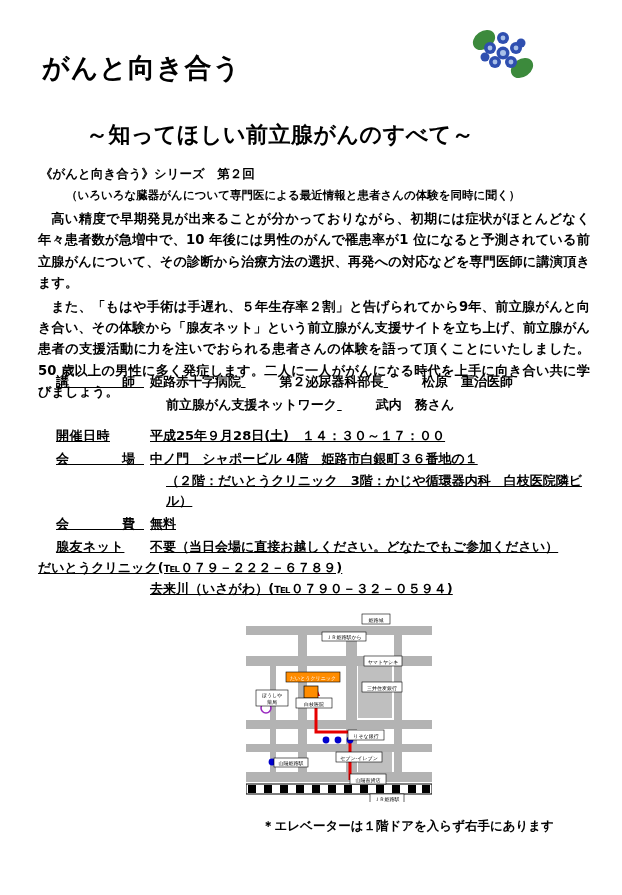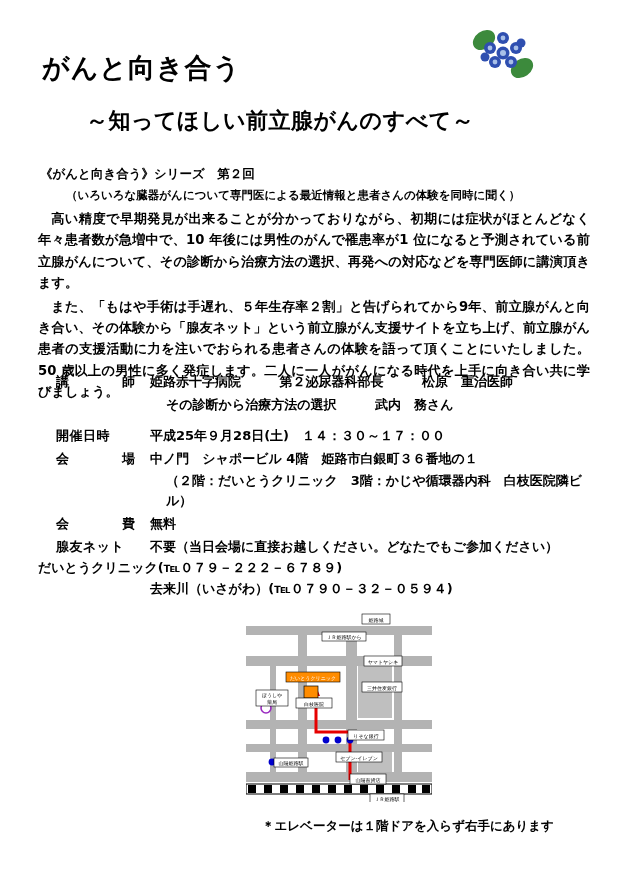--- a/index.html
+++ b/index.html
@@ -35,21 +35,21 @@
     position: absolute;
     top: 50px;
     left: 42px;
     font-size: 27px;
     font-weight: bold;
     letter-spacing: 1px;
     font-family: "DejaVu Sans", "Liberation Sans", sans-serif;
   }
   .title-sub {
     position: absolute;
-    top: 106px;
+    top: 120px;
     left: 86px;
     font-size: 22px;
     font-weight: bold;
     letter-spacing: 0.5px;
     font-family: "DejaVu Sans", "Liberation Sans", sans-serif;
   }
 
   
   .series {
     position: absolute;
@@ -93,20 +93,21 @@
     width: 560px;
     font-size: 13px;
     font-weight: bold;
     font-family: "DejaVu Sans", "Liberation Sans", sans-serif;
   }
   .drow {
     display: flex;
     align-items: flex-start;
     margin-bottom: 3px;
     line-height: 1.55;
+    text-decoration: underline;
   }
   .dlabel {
     width: 112px;
     flex: 0 0 112px;
     padding-left: 18px;
     box-sizing: border-box;
     letter-spacing: 0.5px;
   }
   .dlabel.sp2 { letter-spacing: 9px; }
   .dvalue { flex: 1 1 auto; }
@@ -187,21 +188,21 @@
       <div class="dvalue">
         <span class="seg">姫路赤十字病院</span>
         <span class="seg gap-l">第２泌尿器科部長</span>
         <span class="seg gap-l">松原　重治医師</span>
       </div>
     </div>
 
     <div class="drow row-tight">
       <div class="dlabel"></div>
       <div class="dvalue indent-sub">
-        <span class="seg">その診断から治療方法の選択</span>
+        <span class="seg">前立腺がん支援ネットワーク</span>
         <span class="seg gap-l">武内　務さん</span>
       </div>
     </div>
 
     <div class="spacer-row"></div>
 
     <div class="drow">
       <div class="dlabel">開催日時</div>
       <div class="dvalue">平成25年９月28日(土)　１４：３０～１７：００</div>
     </div>

